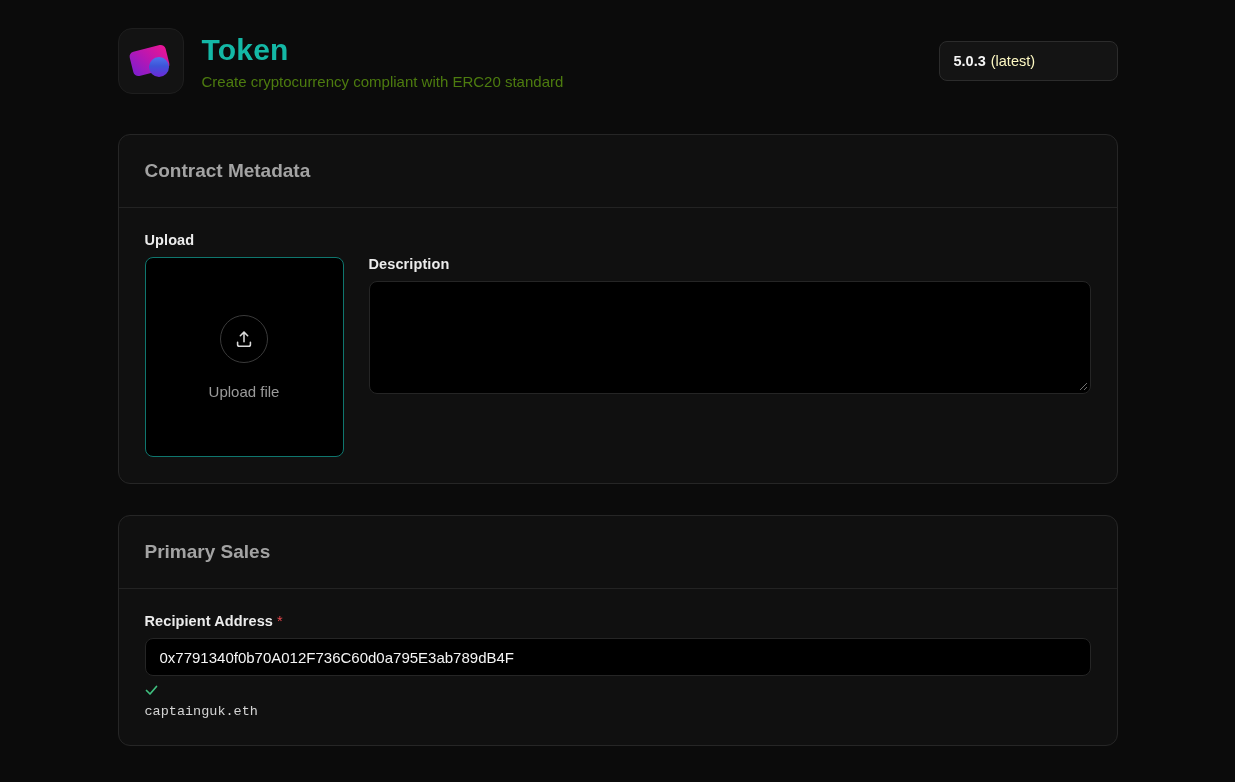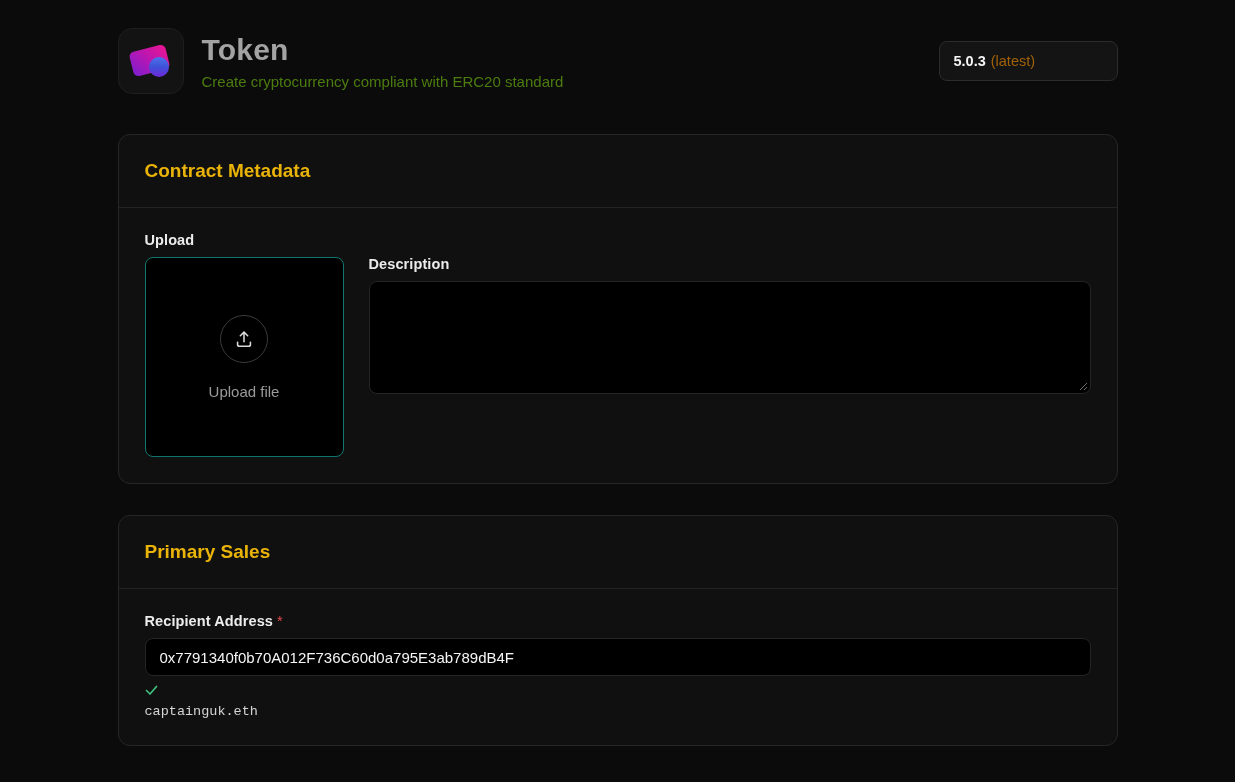--- a/index.html
+++ b/index.html
@@ -22,40 +22,40 @@
     position:absolute; width:37px; height:25px; left:12px; top:19px;
     transform:rotate(-14deg); border-radius:5px;
     background:linear-gradient(55deg,#7a1fd0 0%,#b317b5 45%,#ee1592 100%);
   }
   .logo-circle {
     position:absolute; width:20px; height:20px; border-radius:50%;
     right:14px; bottom:16px;
     background:linear-gradient(180deg,#4f74ec 0%,#3d54d8 45%,#6d28d9 100%);
   }
   .title-block { margin-left:18px; }
-  .page-title { font-size:30px; font-weight:700; letter-spacing:.2px; color:#a3a3a3; }
+  .page-title { font-size:30px; font-weight:700; letter-spacing:.2px; color:#14b8a6; }
   .page-subtitle { font-size:15px; color:#4d7c0f; margin-top:6px; }
 
   .version-select {
     margin-left:auto; display:flex; align-items:center;
     background:#141414; border:1px solid #2c2c2c; border-radius:8px;
     height:40px; padding:0 14px; cursor:pointer; min-width:179px;
   }
   .version-value { font-size:14.5px; font-weight:700; color:#f5f5f5; }
-  .version-tag { font-size:14.5px; color:#a16207; margin-left:5px; }
+  .version-tag { font-size:14.5px; color:#fef9c3; margin-left:5px; }
   .version-select svg { margin-left:auto; padding-left:24px; }
 
   
   .card {
     background:#101010; border:1px solid #262626; border-radius:12px;
     margin-top:40px; overflow:hidden;
   }
   .card + .card { margin-top:31px; }
   .card-header { padding:25px 26px; border-bottom:1px solid #232323; }
-  .card-title { font-size:19px; font-weight:700; color:#eab308; }
+  .card-title { font-size:19px; font-weight:700; color:#a3a3a3; }
   .card-body { padding:24px 26px 26px 26px; }
 
   .field-label {
     display:block; font-size:14.5px; font-weight:700; color:#ececec;
     margin-bottom:9px; letter-spacing:.1px;
   }
   .required { color:#e5484d; margin-left:4px; font-weight:400; }
 
   .text-input {
     display:block; width:100%; height:38px;

